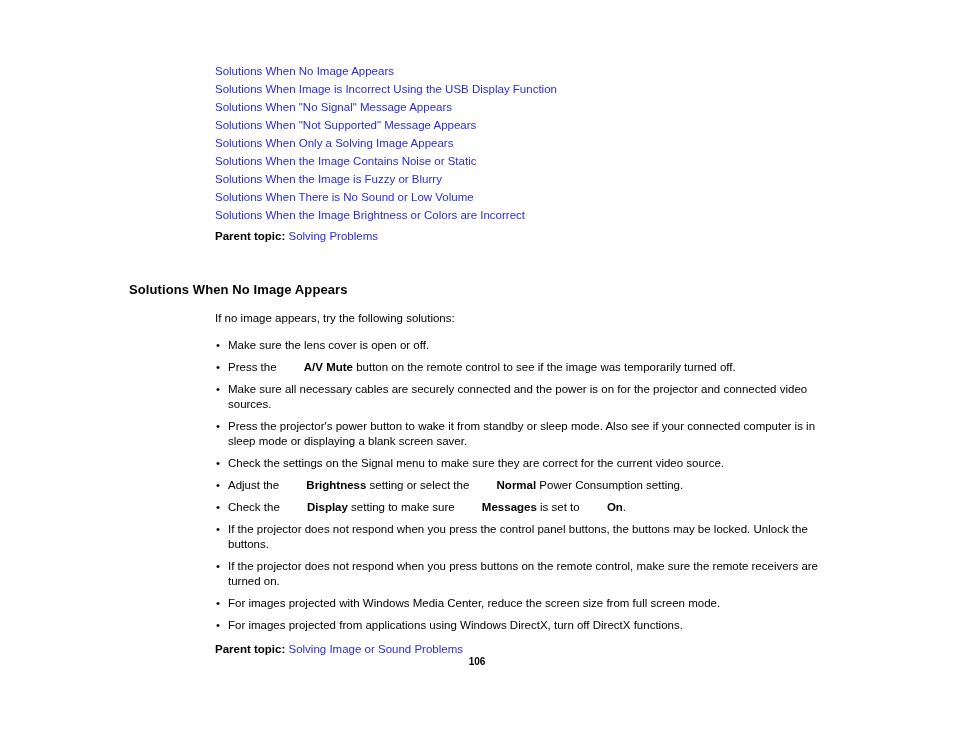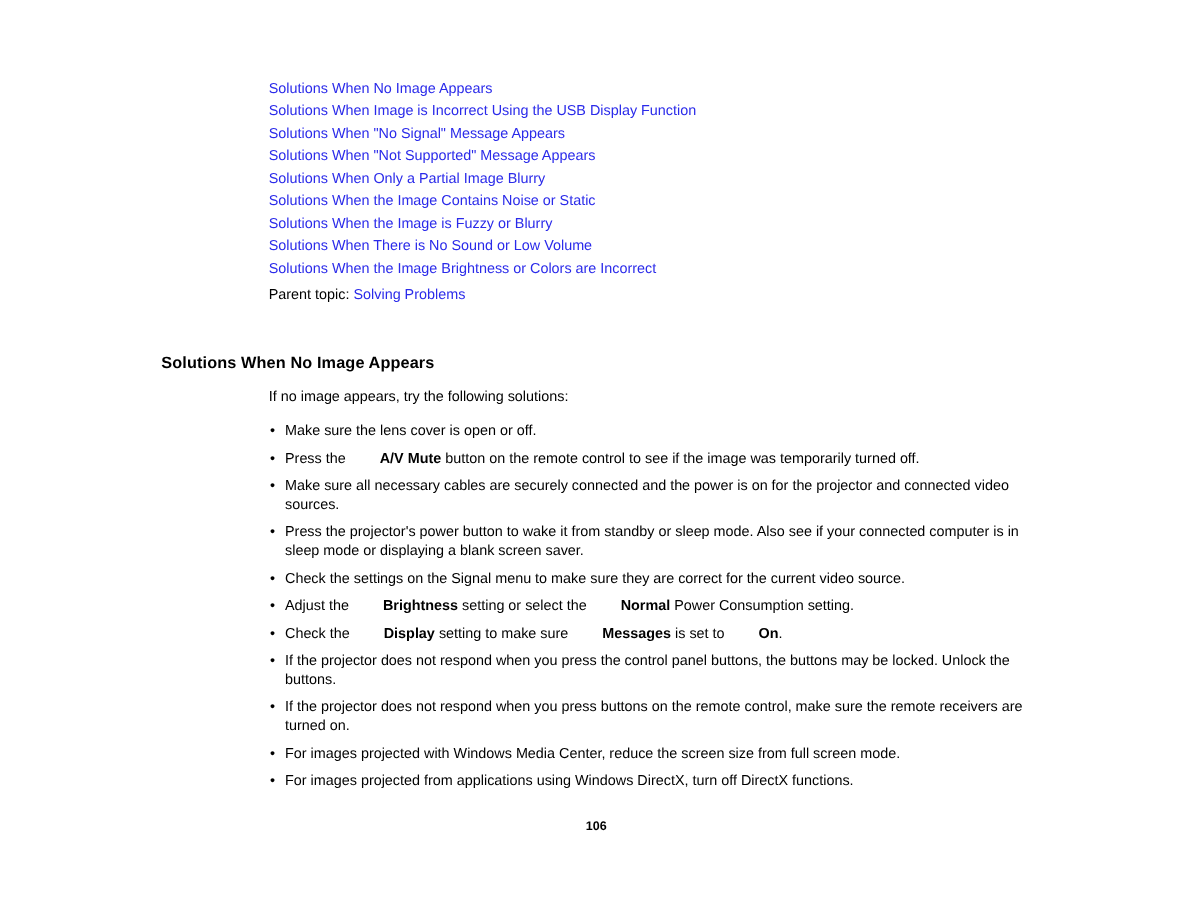--- a/index.html
+++ b/index.html
@@ -38,21 +38,21 @@
     white-space: nowrap;
   }
 
   
   .parent-topic {
     font-size: 11.5px;
     line-height: 18px;
     color: #000000;
   }
   .parent-topic-label {
-    font-weight: normal;
+    font-weight: bold;
     color: #000000;
   }
   .parent-topic-link {
     color: #2a2aea;
     text-decoration: none;
   }
   .toc .parent-topic {
     margin-top: 3px;
   }
 
@@ -127,21 +127,21 @@
 <body>
 
 <div class="page">
 
   <nav class="toc">
     <div id="toc-links">
         <a class="toc-link" href="#">Solutions When No Image Appears</a>
         <a class="toc-link" href="#">Solutions When Image is Incorrect Using the USB Display Function</a>
         <a class="toc-link" href="#">Solutions When "No Signal" Message Appears</a>
         <a class="toc-link" href="#">Solutions When "Not Supported" Message Appears</a>
-        <a class="toc-link" href="#">Solutions When Only a Partial Image Blurry</a>
+        <a class="toc-link" href="#">Solutions When Only a Solving Image Appears</a>
         <a class="toc-link" href="#">Solutions When the Image Contains Noise or Static</a>
         <a class="toc-link" href="#">Solutions When the Image is Fuzzy or Blurry</a>
         <a class="toc-link" href="#">Solutions When There is No Sound or Low Volume</a>
         <a class="toc-link" href="#">Solutions When the Image Brightness or Colors are Incorrect</a>
       </div>
     <div class="parent-topic">
       <span class="parent-topic-label">Parent topic:</span>
       <a class="parent-topic-link" href="#">Solving Problems</a>
     </div>
   </nav>
@@ -158,17 +158,21 @@
         <li class="bullet-item"><span class="dot">•</span><span>Press the projector's power button to wake it from standby or sleep mode. Also see if your connected computer is in sleep mode or displaying a blank screen saver.</span></li>
         <li class="bullet-item"><span class="dot">•</span><span>Check the settings on the Signal menu to make sure they are correct for the current video source.</span></li>
         <li class="bullet-item"><span class="dot">•</span><span>Adjust the </span><b>Brightness</b><span> setting or select the </span><b>Normal</b><span> Power Consumption setting.</span></li>
         <li class="bullet-item"><span class="dot">•</span><span>Check the </span><b>Display</b><span> setting to make sure </span><b>Messages</b><span> is set to </span><b>On</b><span>.</span></li>
         <li class="bullet-item"><span class="dot">•</span><span>If the projector does not respond when you press the control panel buttons, the buttons may be locked. Unlock the buttons.</span></li>
         <li class="bullet-item"><span class="dot">•</span><span>If the projector does not respond when you press buttons on the remote control, make sure the remote receivers are turned on.</span></li>
         <li class="bullet-item"><span class="dot">•</span><span>For images projected with Windows Media Center, reduce the screen size from full screen mode.</span></li>
         <li class="bullet-item"><span class="dot">•</span><span>For images projected from applications using Windows DirectX, turn off DirectX functions.</span></li>
       </ul>
 
+    <div class="parent-topic">
+      <span class="parent-topic-label">Parent topic:</span>
+      <a class="parent-topic-link" href="#">Solving Image or Sound Problems</a>
+    </div>
   </div>
 
   <div class="page-number">106</div>
 
 </div>
 
 </body></html>

